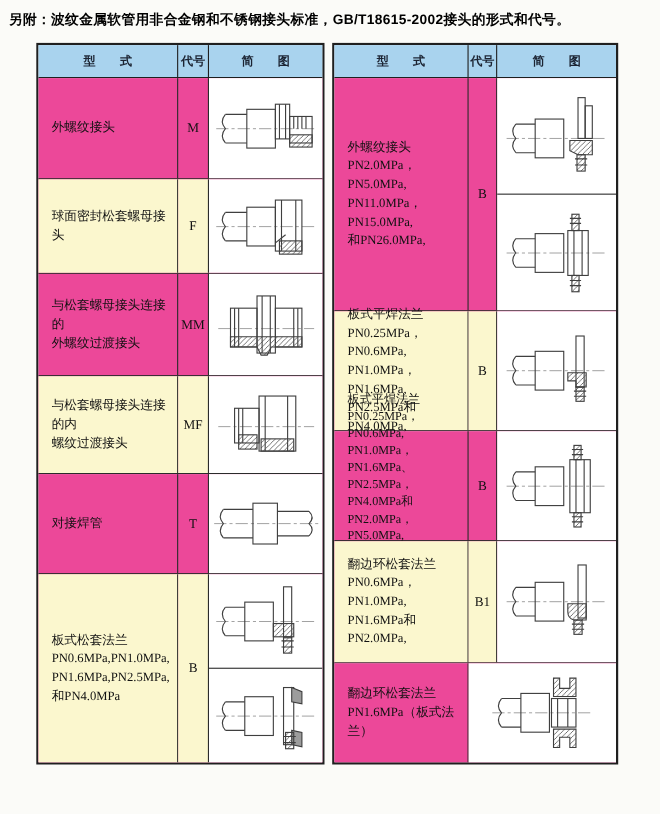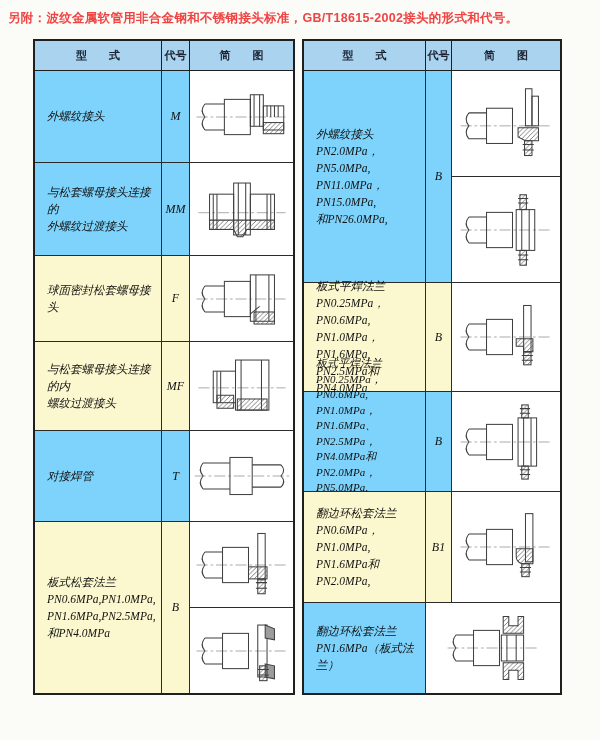--- a/index.html
+++ b/index.html
@@ -3,34 +3,34 @@
 <meta charset="utf-8">
 <style>
   html,body { margin:0; padding:0; }
   body {
     width:600px; height:740px; position:relative;
     background:#fbfbf8;
     font-family:"Liberation Sans", sans-serif;
   }
   .page-title {
     position:absolute; left:8px; top:10px; width:584px;
-    font-size:12.5px; font-weight:bold; color:#ef4444; letter-spacing:.3px;
+    font-size:12.5px; font-weight:bold; color:#000000; letter-spacing:.3px;
   }
   .tbl {
     position:absolute; top:39px; border:2px solid #1f1f1f; background:#fff;
     display:flex; flex-direction:column; box-sizing:border-box;
   }
   .tbl-left  { left:33px;  width:262px; height:656px; }
   .tbl-right { left:302px; width:260px; height:656px; }
   .hdr { height:29px; flex:0 0 auto; background:#a9d3ee; display:flex; border-bottom:1px solid #1f1f1f; }
   .hdr .hc {
     display:flex; align-items:center; justify-content:center;
     font-weight:bold; font-size:11px; color:#1c2433; box-sizing:border-box;
   }
-  .row { display:flex; flex:0 0 auto; border-bottom:1px solid #2b2b2b; background:#7dd3fc;font-style:italic; }
+  .row { display:flex; flex:0 0 auto; border-bottom:1px solid #2b2b2b; background:#ec4899; }
   .row.last { border-bottom:none; flex:1 1 auto; }
   .c-type {
     border-right:1px solid #2b2b2b; box-sizing:border-box;
     padding:4px 4px 4px 12px; display:flex; align-items:center;
     font-family:"Liberation Serif","DejaVu Serif",serif;
     font-size:11.5px; line-height:17px; color:#111; white-space:pre-line;
   }
   .c-code {
     border-right:1px solid #2b2b2b; box-sizing:border-box;
     display:flex; align-items:center; justify-content:center;
@@ -85,53 +85,53 @@
         <rect x="64" y="18" width="14" height="34"></rect>
             <path d="M68,18 V52 M74,18 V52"></path>
         <rect x="78" y="30" width="22" height="26"></rect>
         <path d="M82,30 V42 M86,30 V42 M90,30 V42 M94,30 V42"></path>
         <rect class="fh" x="78" y="48" width="22" height="12"></rect>
       </svg>
     </div>
       </div>
   </div>
 
+  <div class="row hl" style="height:85px;">
+    <div class="c-type">球面密封松套螺母接头</div>
+    <div class="c-code">F</div>
+    <div class="c-diag">
+        <div class="sub">
+      <svg class="diag" viewBox="0 0 110 84">
+        <path class="cl" d="M6,42 H104"></path>
+        <path d="M15,28 q-6,7 0,14 q-6,7 0,14"></path>
+            <path d="M15,28 H36 M15,56 H36"></path>
+        <rect x="36" y="23" width="28" height="38"></rect>
+        <rect x="64" y="16" width="26" height="50"></rect>
+            <path d="M70,16 V66 M84,16 V66"></path>
+        <path d="M64,58 L74,50"></path>
+        <rect class="fh" x="68" y="56" width="22" height="13"></rect>
+      </svg>
+    </div>
+      </div>
+  </div>
+
   <div class="row" style="height:92px;">
     <div class="c-type">与松套螺母接头连接的
 外螺纹过渡接头</div>
     <div class="c-code">MM</div>
     <div class="c-diag">
         <div class="sub">
       <svg class="diag" viewBox="0 0 110 84">
         <path class="cl" d="M8,46 H102"></path>
         <rect x="20" y="26" width="26" height="38"></rect>
         <rect x="46" y="14" width="18" height="56"></rect>
             <path d="M51,14 V70 M59,14 V70"></path>
         <rect x="64" y="26" width="26" height="38"></rect>
         <path d="M24,26 V64 M28,26 V64 M82,26 V64 M86,26 V64"></path>
         <polygon class="fh" points="20,54 90,54 90,64 60,64 56,72 50,72 46,64 20,64"></polygon>
-      </svg>
-    </div>
-      </div>
-  </div>
-
-  <div class="row hl" style="height:85px;">
-    <div class="c-type">球面密封松套螺母接头</div>
-    <div class="c-code">F</div>
-    <div class="c-diag">
-        <div class="sub">
-      <svg class="diag" viewBox="0 0 110 84">
-        <path class="cl" d="M6,42 H104"></path>
-        <path d="M15,28 q-6,7 0,14 q-6,7 0,14"></path>
-            <path d="M15,28 H36 M15,56 H36"></path>
-        <rect x="36" y="23" width="28" height="38"></rect>
-        <rect x="64" y="16" width="26" height="50"></rect>
-            <path d="M70,16 V66 M84,16 V66"></path>
-        <path d="M64,58 L74,50"></path>
-        <rect class="fh" x="68" y="56" width="22" height="13"></rect>
       </svg>
     </div>
       </div>
   </div>
 
   <div class="row hl" style="height:88px;">
     <div class="c-type">与松套螺母接头连接的内
 螺纹过渡接头</div>
     <div class="c-code">MF</div>
     <div class="c-diag">

